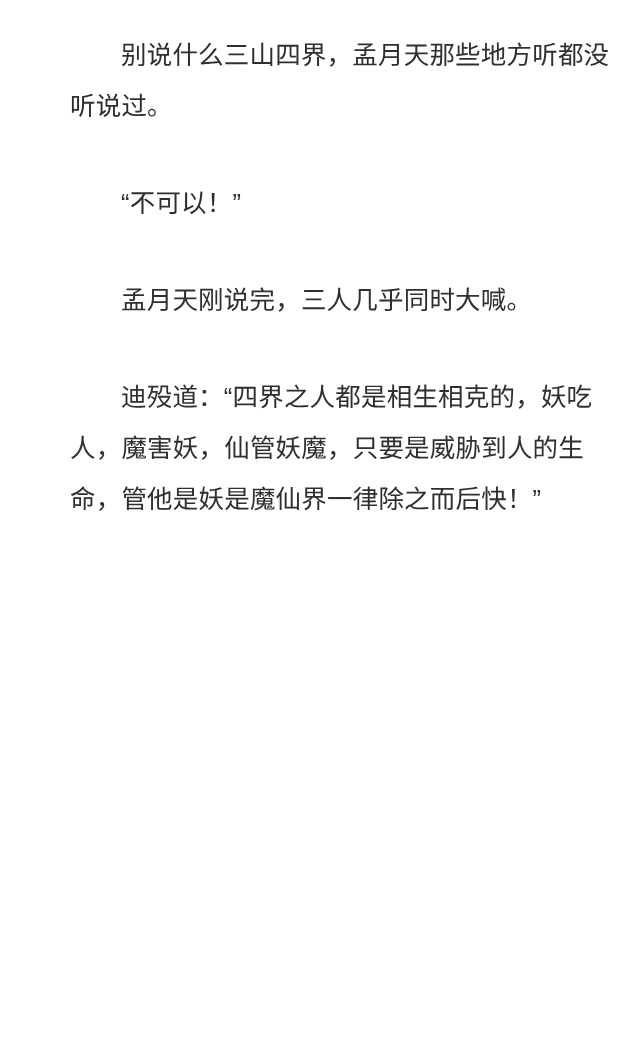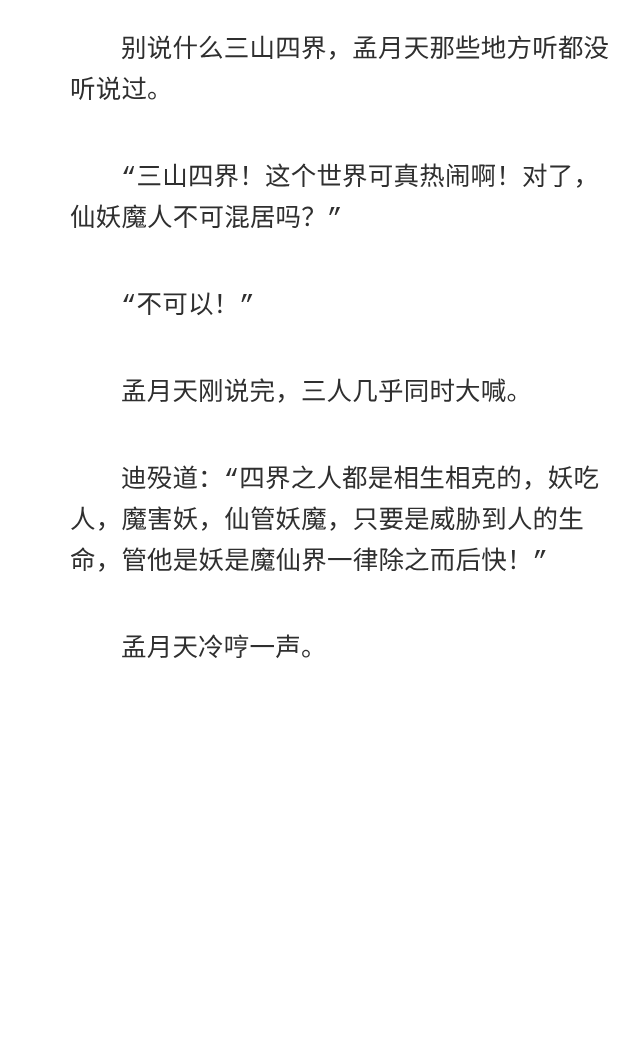--- a/index.html
+++ b/index.html
@@ -17,30 +17,28 @@
     box-sizing: border-box;
     width: 640px;
     height: 1060px;
     padding: 30px 18px 0 70px;
     background: #ffffff;
   }
   .para {
     margin: 0 0 46px 0;
     color: #2f2f2f;
     font-size: 25.5px;
-    line-height: 41px;
+    line-height: 51px;
     letter-spacing: 0.2px;
     text-indent: 2em;
     word-break: break-all;
-    font-family: Liberation Mono, monospace;
+    font-family: Liberation Sans, sans-serif;
   }
 </style>
 </head>
 <body>
 
 <div class="page">
   <p class="para">别说什么三山四界，孟月天那些地方听都没听说过。</p>
-  <p class="para">“三山四界！这个世界可真热闹啊！对了，仙妖魔人不可混居吗？”</p>
   <p class="para">“不可以！”</p>
   <p class="para">孟月天刚说完，三人几乎同时大喊。</p>
   <p class="para">迪殁道：“四界之人都是相生相克的，妖吃人，魔害妖，仙管妖魔，只要是威胁到人的生命，管他是妖是魔仙界一律除之而后快！”</p>
-  <p class="para">孟月天冷哼一声。</p>
 </div>
 
 </body></html>

